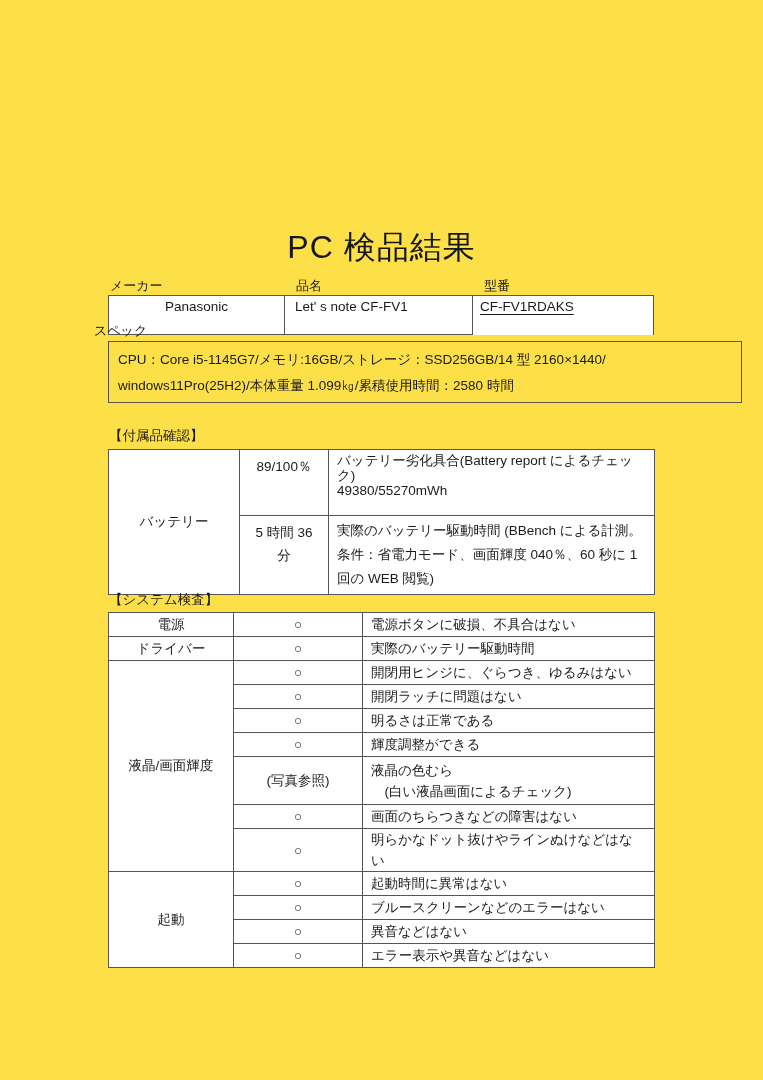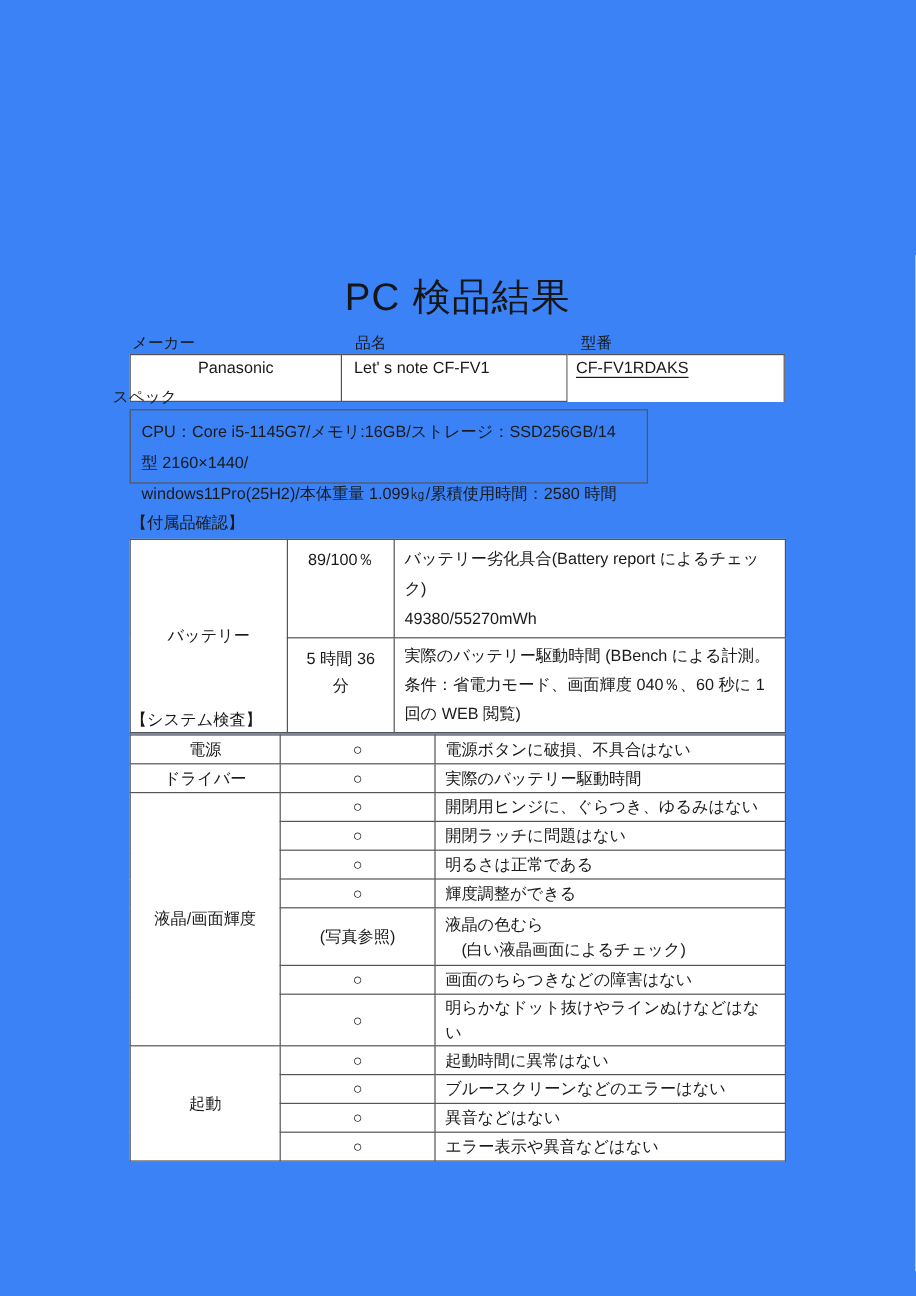--- a/index.html
+++ b/index.html
@@ -1,21 +1,21 @@
 <!DOCTYPE html>
 <html><head>
 <meta charset="utf-8">
 <style>
   html, body { margin:0; padding:0; background:#ffffff; }
   body {
     width:763px; height:1080px;
     font-family:"Liberation Sans","DejaVu Sans",sans-serif;
     color:#1a1a1a;
   }
-  .page { position:relative; width:763px; height:1080px; background:#3b82f6; overflow:hidden; }
+  .page { position:relative; width:763px; height:1080px; background:#fde047; overflow:hidden; }
   .abs { position:absolute; }
 
   .title {
     left:0; top:226px; width:763px;
     text-align:center; font-size:32px; font-weight:500;
     letter-spacing:1px; color:#161616;
   }
 
   .col-label { font-size:13px; color:#1a1a1a; }
 
@@ -24,37 +24,37 @@
   .t1 .c {
     box-sizing:border-box; height:40px; line-height:21px;
     font-size:13.5px; border:1px solid #555; background:#fff;
   }
   .t1 .c1 { width:177px; text-align:center; }
   .t1 .c2 { width:188px; border-left:none; padding-left:10px; }
   .t1 .c3 { width:181px; border-left:none; border-bottom:none; padding-left:7px; }
   .t1 .c3 .u { text-decoration:underline; text-underline-offset:3px; }
 
   .spec-box {
-    left:108px; top:341px; width:432px; height:62px;
+    left:108px; top:341px; width:634px; height:62px;
     box-sizing:border-box; border:1px solid #555;
     padding:5px 9px; font-size:13.5px; line-height:26px;
     white-space:pre-line;
   }
 
   .heading { font-size:13.5px; color:#1a1a1a; }
 
   table { border-collapse:collapse; table-layout:fixed; background:#fff; }
   td { border:1px solid #555; font-size:13.5px; color:#1a1a1a; overflow:hidden; }
 
   
   .bat-table { left:108px; top:449px; width:546px; }
   .bat-label { text-align:center; vertical-align:middle; }
   .bat-val   { text-align:center; vertical-align:top; padding-top:5px;
                white-space:pre-line; line-height:23px; }
-  .bat-desc  { vertical-align:top; padding:3px 8px; line-height:25px;
+  .bat-desc  { vertical-align:top; padding:3px 8px; line-height:15px;
                white-space:pre-line; }
   .bat-r1 { height:66px; }
   .bat-r2 { height:74px; }
   .bat-r2 .bat-desc { line-height:24px; }
 
   
   .sys-table { left:108px; top:612px; width:546px; }
   .sys-table .cat  { text-align:center; vertical-align:middle; }
   .sys-table .res  { text-align:center; vertical-align:middle; }
   .sys-table .item { padding:0 8px; vertical-align:middle; white-space:pre-line; line-height:21px; }

